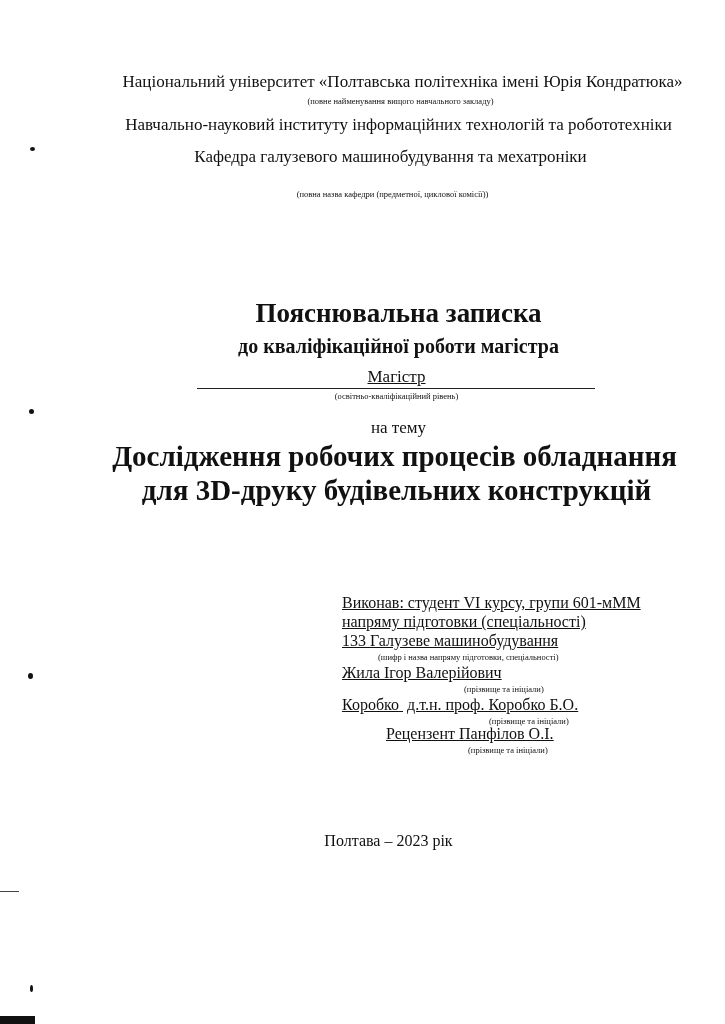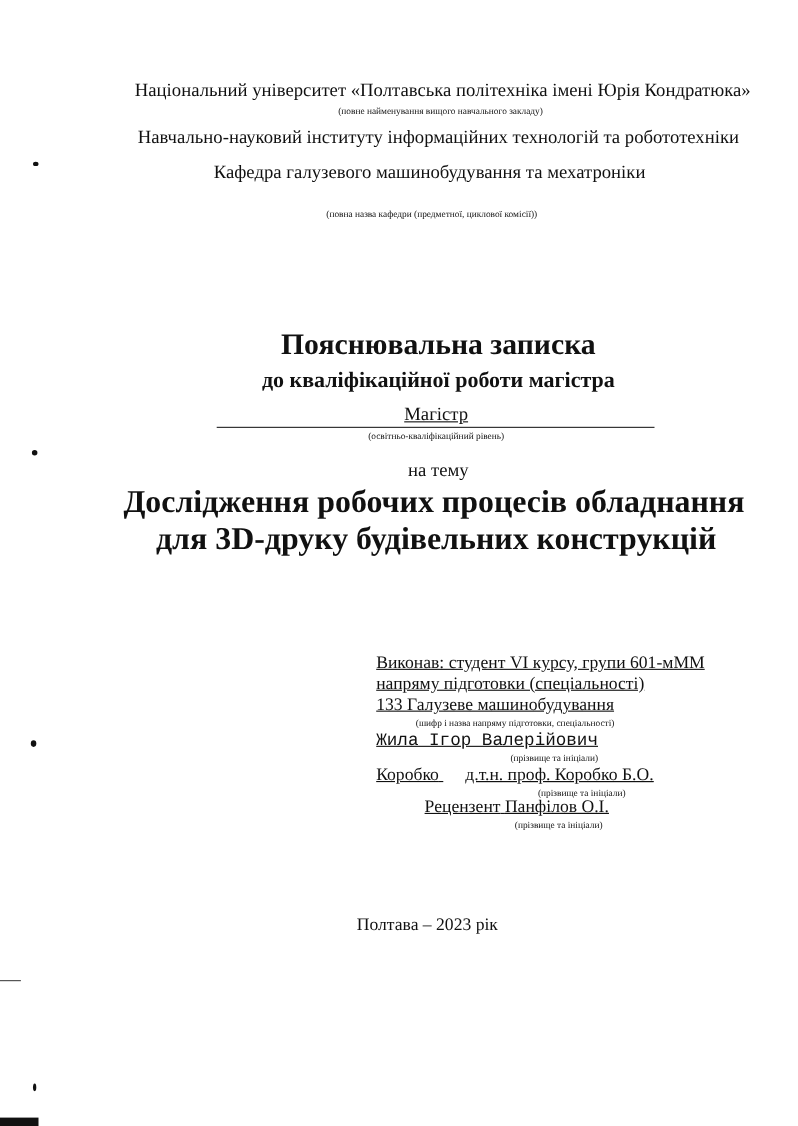--- a/index.html
+++ b/index.html
@@ -106,26 +106,26 @@
 <div class="center cap3">(освітньо-кваліфікаційний рівень)</div>
 
 <div class="center on-topic">на тему</div>
 <div class="center topic1">Дослідження робочих процесів обладнання</div>
 <div class="center topic2">для 3D-друку будівельних конструкцій</div>
 
 <div class="info" style="top:594px;">Виконав: студент VI курсу, групи 601-мММ</div>
 <div class="info" style="top:613px;">напряму підготовки (спеціальності)</div>
 <div class="info" style="top:608px;margin-top:24px;">133 Галузеве машинобудування</div>
 <div class="info-small" style="top:652px; left:342px;">(шифр і назва напряму підготовки, спеціальності)</div>
-<div class="info u" style="top:664px;font-family:Liberation Mono, monospace;">Жила Ігор Валерійович</div>
+<div class="info u" style="top:664px;">Жила Ігор Валерійович</div>
 <div class="info-small" style="top:684px; left:428px;">(прізвище та ініціали)</div>
 
 <div class="info" style="top:696px;">
   <span>Коробко</span>
-  <span class="u" style="margin-left:20px;">д.т.н. проф.  Коробко Б.О.</span>
+  <span class="u" style="margin-left:4px;">д.т.н. проф.  Коробко Б.О.</span>
 </div>
 <div class="info-small" style="top:716px; left:453px;">(прізвище та ініціали)</div>
 
 <div class="info" style="top:725px;margin-left:44px;">
   <span>Рецензент</span>
   <span class="u">Панфілов О.І.</span>
 </div>
 <div class="info-small" style="top:745px; left:432px;">(прізвище та ініціали)</div>
 
 <div class="center footer-city">Полтава – 2023 рік</div>

